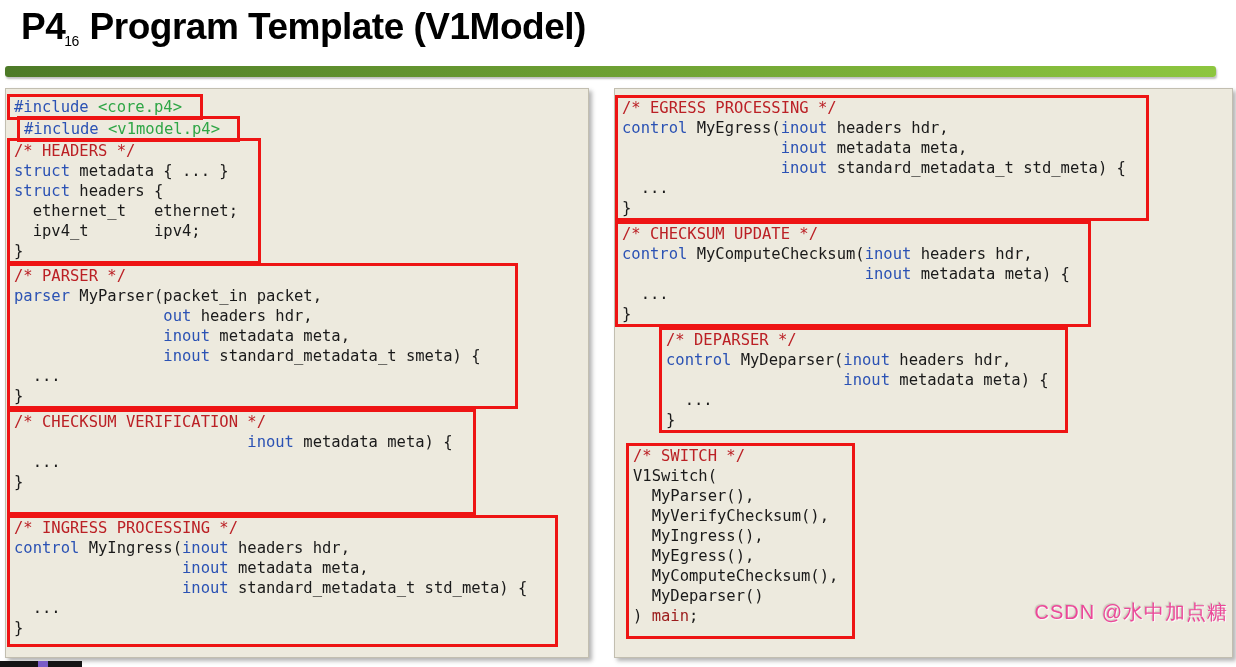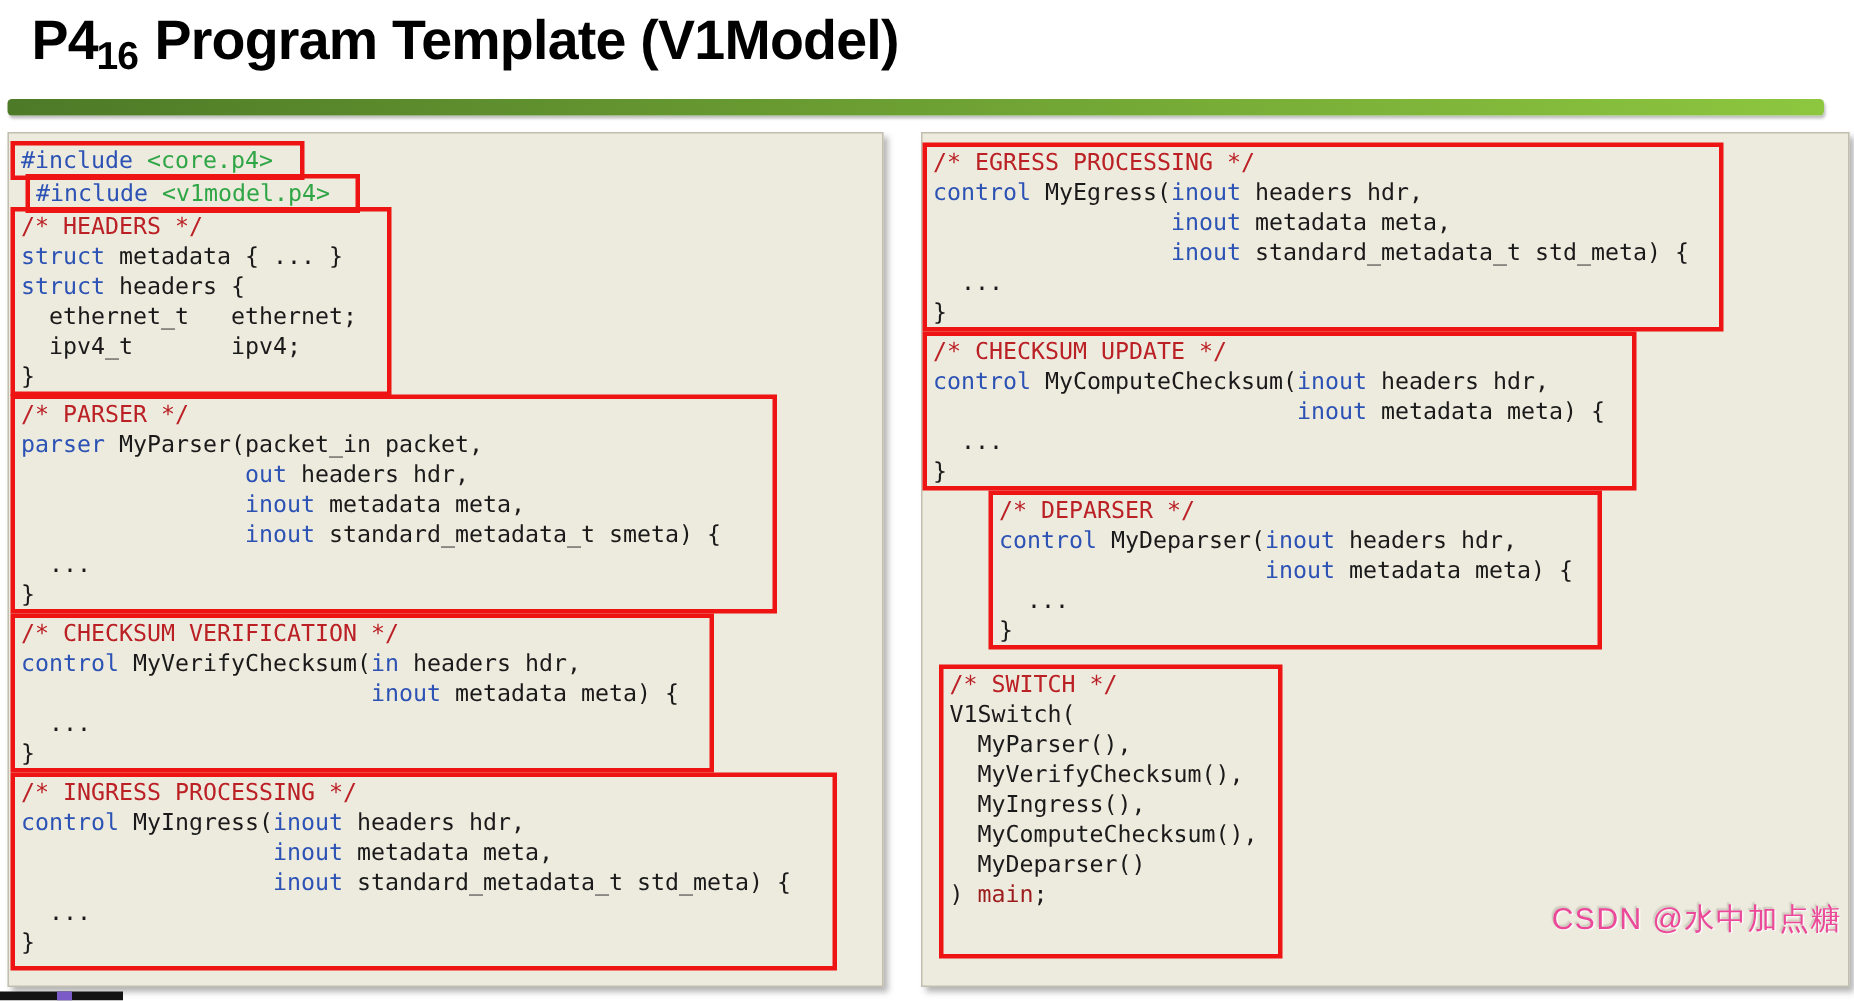--- a/index.html
+++ b/index.html
@@ -6,21 +6,21 @@
   body{
     width:1236px;height:667px;position:relative;overflow:hidden;
     background:#ffffff;font-family:"Liberation Sans", sans-serif;
   }
   
   .page-title{
     position:absolute;left:21px;top:6px;margin:0;
     font-size:37px;font-weight:bold;color:#000;letter-spacing:-0.5px;
     font-family:"Liberation Sans", sans-serif;white-space:nowrap;
   }
-  .page-title .sub{font-size:26px;position:relative;top:7px;left:-1px;font-weight:bold;}
+  .page-title .sub{font-size:14px;position:relative;top:7px;left:-1px;font-weight:normal;}
   .accent-bar{
     position:absolute;left:5px;top:66px;width:1211px;height:11px;border-radius:3px;
     background:linear-gradient(to right, var(--accent-bar-left), var(--accent-bar-right));
     box-shadow:1px 2px 2px rgba(0,0,0,.25);
   }
   
   .panel{
     position:absolute;top:88px;height:570px;background:var(--panel-bg);
     border:1px solid #c2beb0;box-shadow:3px 3px 4px rgba(90,90,90,.45);
     box-sizing:border-box;
@@ -88,21 +88,20 @@
       <div class="code-line"><span class="tok-c">/* PARSER */</span></div>
       <div class="code-line"><span class="tok-k">parser</span><span> MyParser(packet_in packet,</span></div>
       <div class="code-line"><span>                </span><span class="tok-k">out</span><span> headers hdr,</span></div>
       <div class="code-line"><span>                </span><span class="tok-k">inout</span><span> metadata meta,</span></div>
       <div class="code-line"><span>                </span><span class="tok-k">inout</span><span> standard_metadata_t smeta) {</span></div>
       <div class="code-line"><span>  ...</span></div>
       <div class="code-line"><span>}</span></div>
     </div>
     <div class="code-box box-checksum-verification">
       <div class="code-line"><span class="tok-c">/* CHECKSUM VERIFICATION */</span></div>
-      <div class="code-line"><span class="tok-k">control</span><span> MyVerifyChecksum(</span><span class="tok-k">in</span><span> headers hdr,</span></div>
       <div class="code-line"><span>                         </span><span class="tok-k">inout</span><span> metadata meta) {</span></div>
       <div class="code-line"><span>  ...</span></div>
       <div class="code-line"><span>}</span></div>
     </div>
     <div class="code-box box-ingress">
       <div class="code-line"><span class="tok-c">/* INGRESS PROCESSING */</span></div>
       <div class="code-line"><span class="tok-k">control</span><span> MyIngress(</span><span class="tok-k">inout</span><span> headers hdr,</span></div>
       <div class="code-line"><span>                  </span><span class="tok-k">inout</span><span> metadata meta,</span></div>
       <div class="code-line"><span>                  </span><span class="tok-k">inout</span><span> standard_metadata_t std_meta) {</span></div>
       <div class="code-line"><span>  ...</span></div>
@@ -131,20 +130,21 @@
       <div class="code-line"><span>                   </span><span class="tok-k">inout</span><span> metadata meta) {</span></div>
       <div class="code-line"><span>  ...</span></div>
       <div class="code-line"><span>}</span></div>
     </div>
     <div class="code-box box-switch">
       <div class="code-line"><span class="tok-c">/* SWITCH */</span></div>
       <div class="code-line"><span>V1Switch(</span></div>
       <div class="code-line"><span>  MyParser(),</span></div>
       <div class="code-line"><span>  MyVerifyChecksum(),</span></div>
       <div class="code-line"><span>  MyIngress(),</span></div>
+      <div class="code-line"><span>  MyEgress(),</span></div>
       <div class="code-line"><span>  MyComputeChecksum(),</span></div>
       <div class="code-line"><span>  MyDeparser()</span></div>
       <div class="code-line"><span>) </span><span class="tok-m">main</span><span>;</span></div>
     </div>
   </div>
 
 <div class="watermark">CSDN @水中加点糖</div>
 
 <div class="footer-strip">
   <span class="mark"></span>

